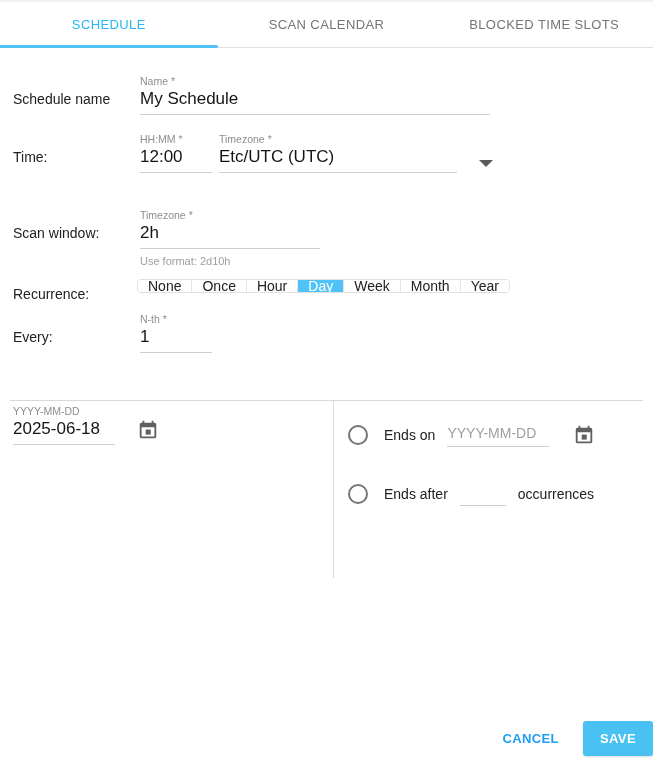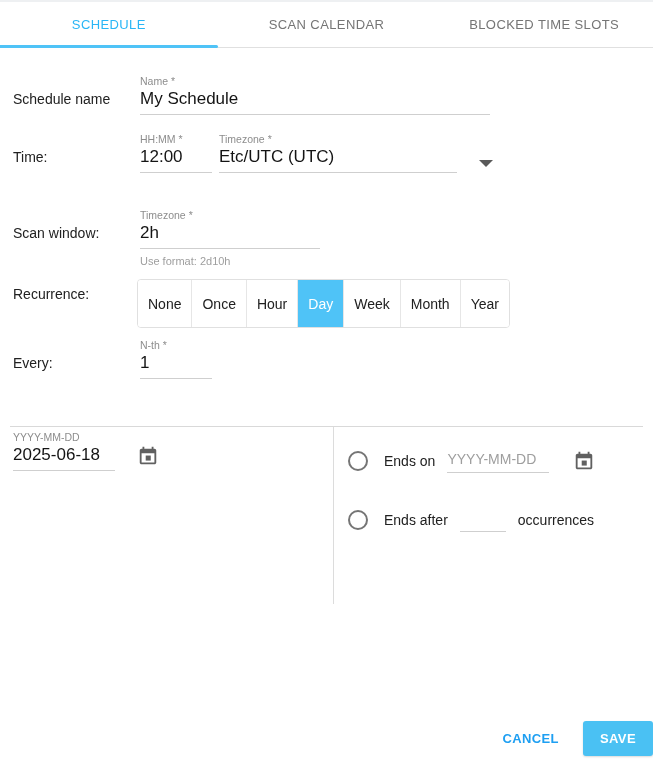--- a/index.html
+++ b/index.html
@@ -85,21 +85,21 @@
     border-top: 7px solid #5a5a5a;
     margin: 21px 0 0 22px;
     cursor: pointer;
   }
   
   .seg-group {
     display: flex;
     border: 1px solid #e0e0e0;
     border-radius: 4px;
     overflow: hidden;
-    height: 49px;
+    height: 14px;
     margin-left: -3px;
   }
   .seg {
     display: flex;
     align-items: center;
     padding: 0 10px;
     font-size: 14px;
     color: #212121;
     background: #ffffff;
     border-right: 1px solid #e6e6e6;

